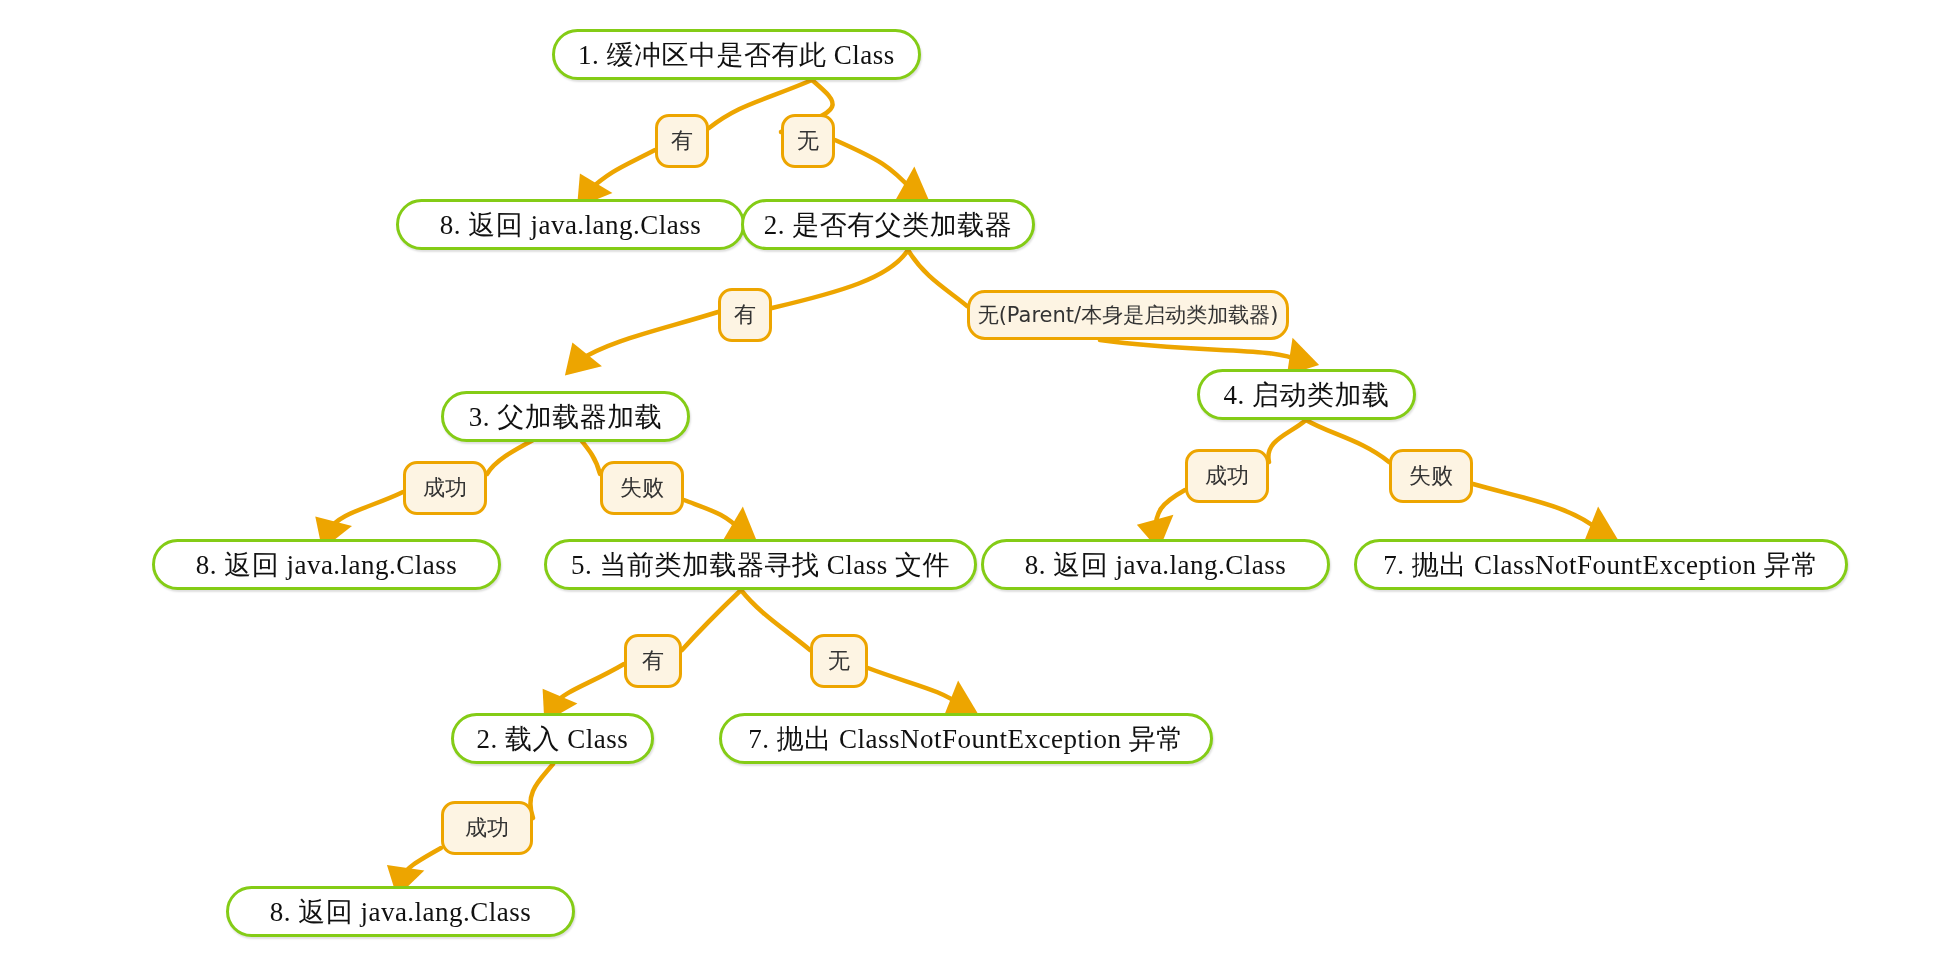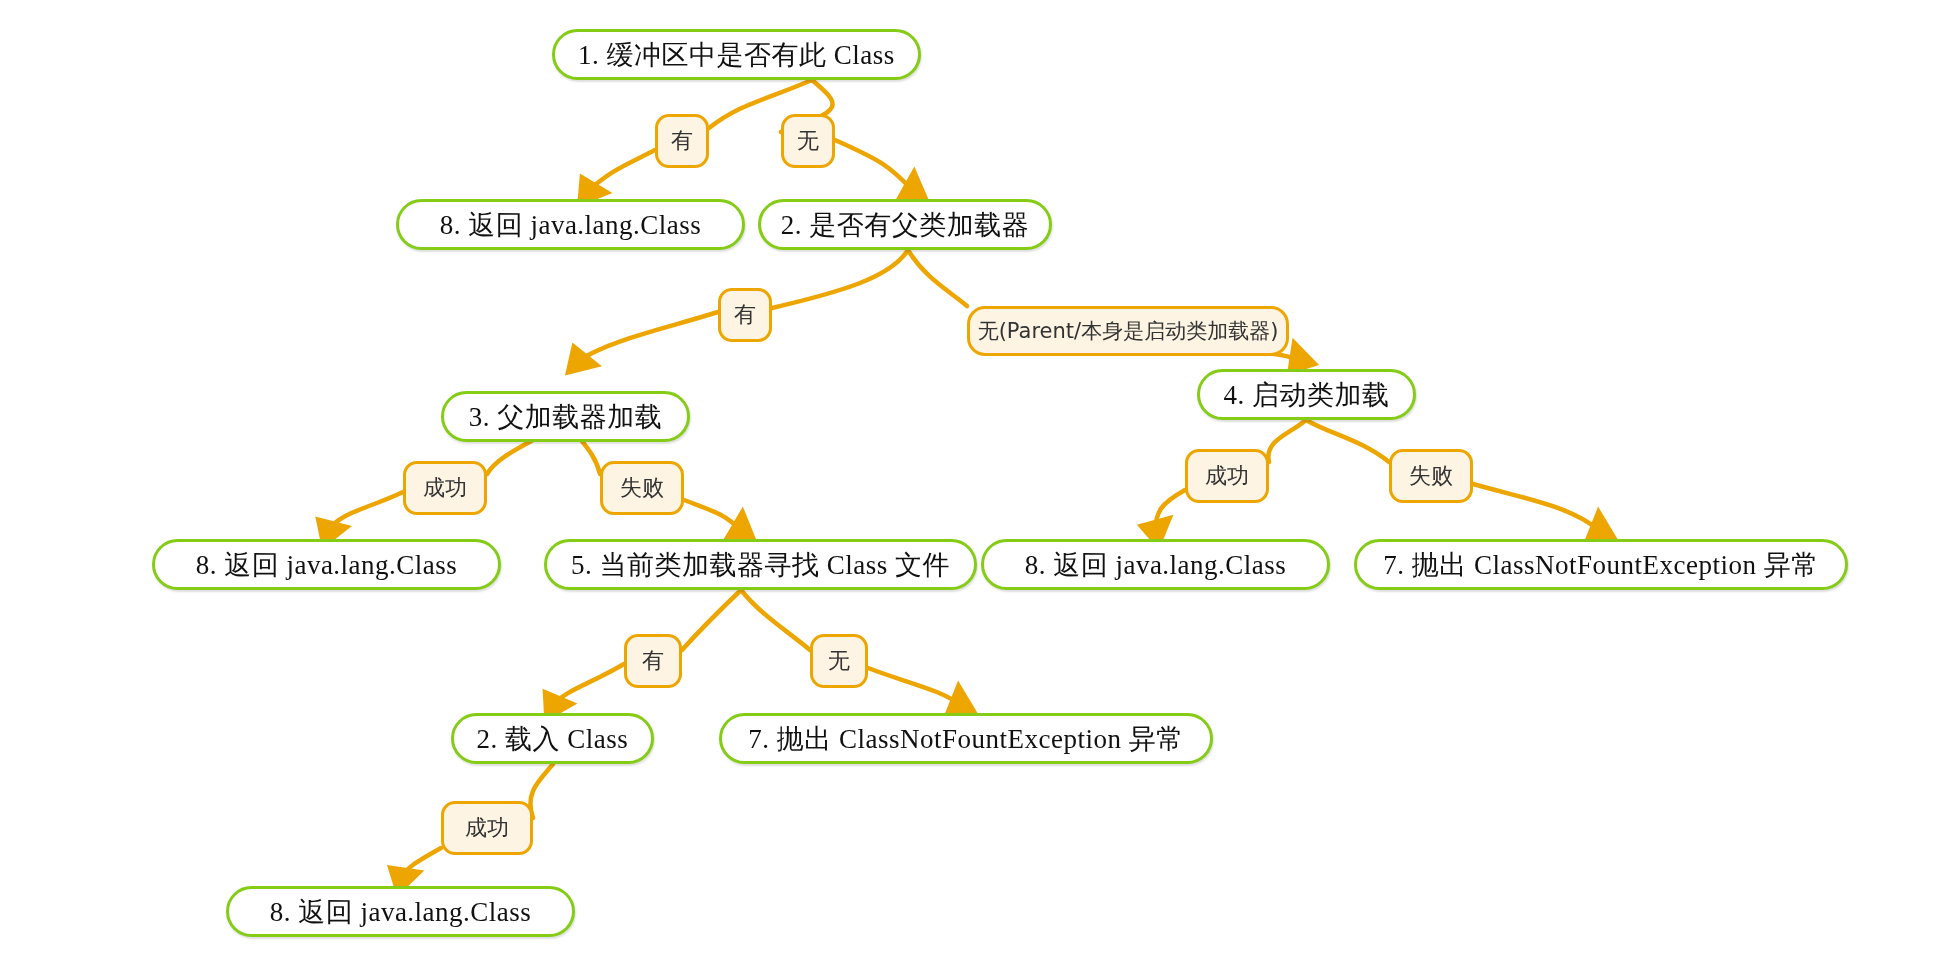--- a/index.html
+++ b/index.html
@@ -94,36 +94,36 @@
         <path d="M 741,590 C 760,614 786,630 810,650" fill="none" stroke="#eda500" stroke-width="4.5" stroke-linecap="round"></path>
         <path d="M 868,668 C 910,684 942,690 960,705" fill="none" stroke="#eda500" stroke-width="4.5" stroke-linecap="round" marker-end="url(#arrowhead)"></path>
         <path d="M 553,764 C 540,780 524,792 533,818" fill="none" stroke="#eda500" stroke-width="4.5" stroke-linecap="round"></path>
         <path d="M 441,848 C 416,862 406,868 401,878" fill="none" stroke="#eda500" stroke-width="4.5" stroke-linecap="round" marker-end="url(#arrowhead)"></path>
       </g>
   </svg>
 
   <div id="nodes-layer">
       <div class="node" style="left: 552px; top: 29px; width: 369px; height: 51px;">1. 缓冲区中是否有此 Class</div>
       <div class="node" style="left: 396px; top: 199px; width: 349px; height: 51px;">8. 返回 java.lang.Class</div>
-      <div class="node" style="left: 758px; top: 199px; width: 294px; height: 51px;">2. 是否有父类加载器</div>
+      <div class="node" style="left: 741px; top: 199px; width: 294px; height: 51px;">2. 是否有父类加载器</div>
       <div class="node" style="left: 441px; top: 391px; width: 249px; height: 51px;">3. 父加载器加载</div>
       <div class="node" style="left: 1197px; top: 369px; width: 219px; height: 51px; text-align: right;">4. 启动类加载</div>
       <div class="node" style="left: 152px; top: 539px; width: 349px; height: 51px;">8. 返回 java.lang.Class</div>
       <div class="node" style="left: 544px; top: 539px; width: 433px; height: 51px;">5. 当前类加载器寻找 Class 文件</div>
       <div class="node" style="left: 981px; top: 539px; width: 349px; height: 51px;">8. 返回 java.lang.Class</div>
       <div class="node" style="left: 1354px; top: 539px; width: 494px; height: 51px;">7. 抛出 ClassNotFountException 异常</div>
       <div class="node" style="left: 451px; top: 713px; width: 203px; height: 51px;">2. 载入 Class</div>
       <div class="node" style="left: 719px; top: 713px; width: 494px; height: 51px;">7. 抛出 ClassNotFountException 异常</div>
       <div class="node" style="left: 226px; top: 886px; width: 349px; height: 51px;">8. 返回 java.lang.Class</div>
     </div>
   <div id="labels-layer">
       <div class="label" style="left: 655px; top: 114px; width: 54px; height: 54px;">有</div>
       <div class="label" style="left: 781px; top: 114px; width: 54px; height: 54px;">无</div>
       <div class="label" style="left: 718px; top: 288px; width: 54px; height: 54px;">有</div>
-      <div class="label wide" style="left: 967px; top: 290px; width: 322px; height: 50px; margin-top: 16px;">无(Parent/本身是启动类加载器)</div>
+      <div class="label wide" style="left: 967px; top: 290px; width: 322px; height: 50px;">无(Parent/本身是启动类加载器)</div>
       <div class="label" style="left: 403px; top: 461px; width: 84px; height: 54px;">成功</div>
       <div class="label" style="left: 600px; top: 461px; width: 84px; height: 54px;">失败</div>
       <div class="label" style="left: 1185px; top: 449px; width: 84px; height: 54px;">成功</div>
       <div class="label" style="left: 1389px; top: 449px; width: 84px; height: 54px;">失败</div>
       <div class="label" style="left: 624px; top: 634px; width: 58px; height: 54px;">有</div>
       <div class="label" style="left: 810px; top: 634px; width: 58px; height: 54px;">无</div>
       <div class="label" style="left: 441px; top: 801px; width: 92px; height: 54px;">成功</div>
     </div>
 
 </div>

